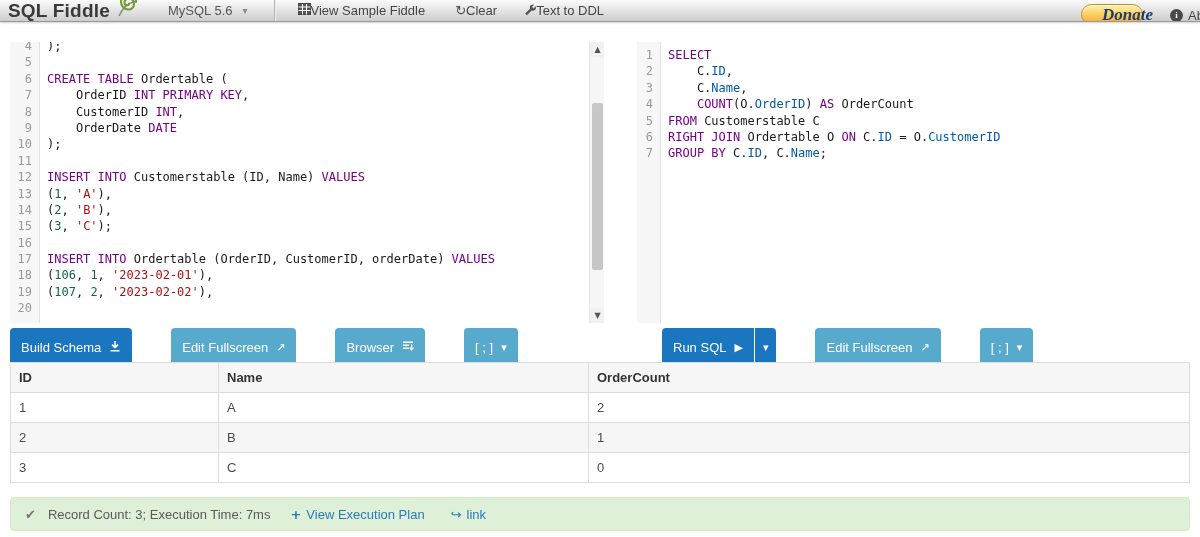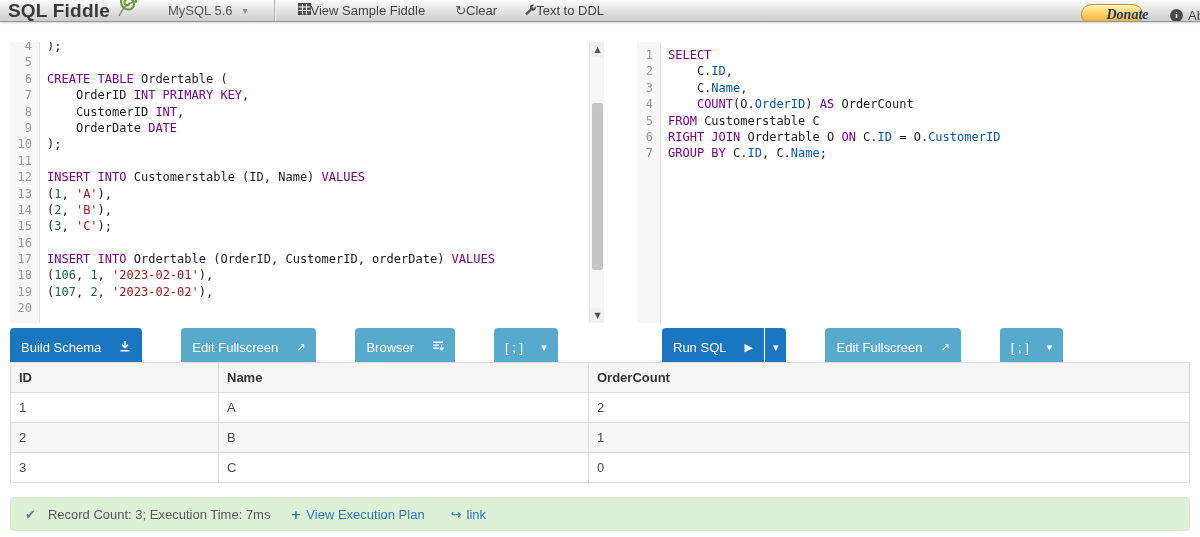--- a/index.html
+++ b/index.html
@@ -22,21 +22,21 @@
   .tb-item .uni { font-family:"DejaVu Sans",sans-serif; font-size:13px; color:#555; }
   .mi-sample { margin-left:22px; }
   .mi-clear  { margin-left:30px; }
   .mi-ddl    { margin-left:26px; }
   .donate { position:absolute; left:1081px; top:4px; width:62px; height:21px;
             border-radius:11px; border:1px solid #cf8a1d;
             background:linear-gradient(#fdf3b0, #fcd267 45%, #f5a933);
             display:flex; align-items:center; justify-content:center; cursor:pointer;
             box-shadow:inset 0 1px 0 rgba(255,255,255,.8); }
   .donate span { font-family:"Liberation Serif",serif; font-style:italic; font-weight:bold;
-                 font-size:14px; color:#1c3a6e;margin-left:31px; }
+                 font-size:17px; color:#1c3a6e;margin-left:31px; }
   .about { position:absolute; left:1170px; top:0; height:30px; display:flex; align-items:center; gap:5px;
            font-size:13px; color:#454545; cursor:pointer; }
   .info-circle { width:13px; height:13px; border-radius:50%; background:#4a4a4a; color:#fff;
                  font-size:9px; font-weight:bold; font-family:"Liberation Serif",serif;
                  display:flex; align-items:center; justify-content:center; }
 
   
   .editor { position:absolute; top:42px; height:281px; background:#fff; overflow:hidden;
             font-family:"DejaVu Sans Mono", monospace; font-size:12px; }
   .editor-schema { left:10px;  width:594px; }
@@ -70,21 +70,21 @@
                 font-family:"DejaVu Sans",sans-serif; cursor:pointer; }
   .scroll-btn.up { top:0; } .scroll-btn.down { bottom:0; }
   .scroll-thumb { position:absolute; left:2px; width:11px; top:61px; height:167px;
                   background:#c6c6c6; border-radius:2px; cursor:pointer; }
 
   
   .toolbar { position:absolute; top:328px; display:flex; gap:7px; }
   .toolbar-schema { left:10px; } .toolbar-query { left:616px;padding-left:46px; }
   .btn { height:40px; line-height:24px; border:none; border-radius:4px; padding:0 11px;
          font-family:"Liberation Sans",sans-serif; font-size:13px; color:#fff;
-         display:flex; align-items:center; gap:18px; cursor:pointer; }
+         display:flex; align-items:center; gap:8px; cursor:pointer; }
   .btn .uni { font-family:"DejaVu Sans",sans-serif; font-size:11px; }
   .btn-primary { background:#1b76c0; }
   .btn-secondary { background:#58aacd;margin-left:32px; }
   .split { display:flex; gap:1px; }
   .split .main { border-radius:4px 0 0 4px; }
   .split .caret-seg { border-radius:0 4px 4px 0; padding:0 8px; }
 
   
   .results { position:absolute; left:10px; top:362px; width:1180px;
              border-collapse:collapse; font-size:13px; color:#4a4a4a; }

